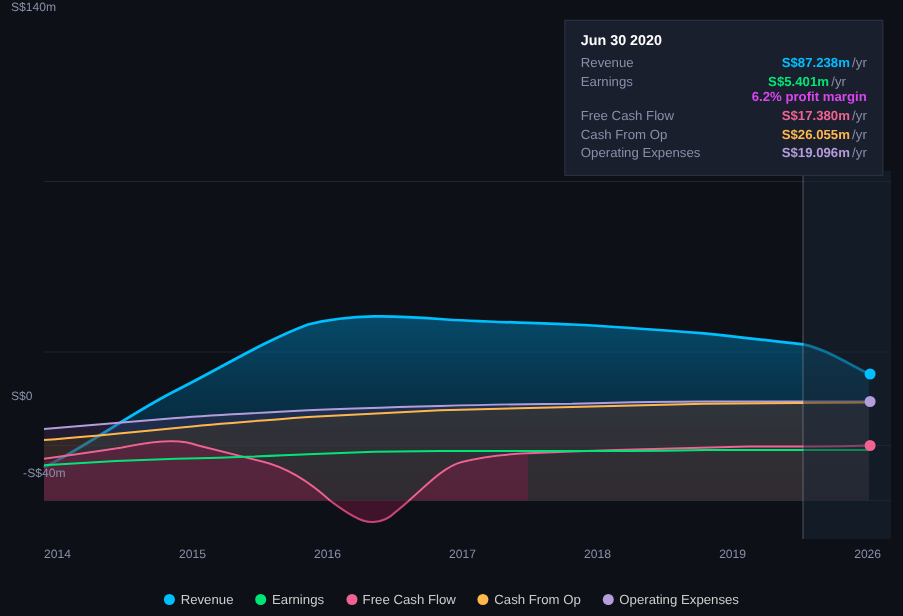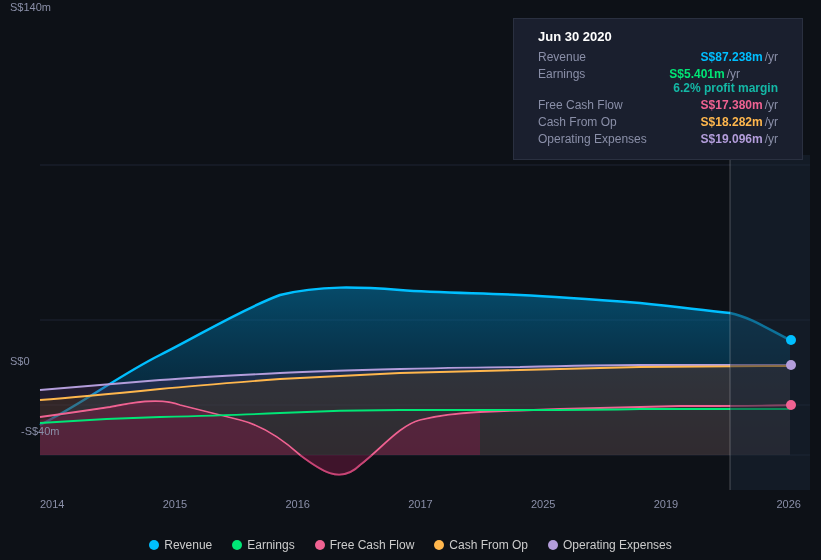--- a/index.html
+++ b/index.html
@@ -12,21 +12,21 @@
       position: relative;
     }
 
     
     .tooltip-box {
       position: absolute;
       top: 18px;
       right: 18px;
       background: #1a1f2e;
       border: 1px solid #2a3040;
-      padding: 10px 24px;
+      padding: 10px 14px;
       min-width: 290px;
       z-index: 10;
     }
     .tooltip-date {
       color: #ffffff;
       font-size: 13px;
       font-weight: bold;
       margin-bottom: 6px;
     }
     .tooltip-row {
@@ -49,35 +49,35 @@
       font-size: 12px;
       font-weight: normal;
       margin-left: 2px;
     }
     .color-blue { color: #00bfff; }
     .color-green { color: #00e676; }
     .color-purple { color: #b39ddb; }
     .color-orange { color: #ffb74d; }
     .color-pink { color: #f06292; }
     .profit-margin {
-      color: #14b8a6;
+      color: #d946ef;
       font-size: 12px;
       font-weight: bold;
       margin-left: 4px;
     }
     .tooltip-earnings-row {
       display: flex;
       justify-content: space-between;
       align-items: flex-start;
       margin-bottom: 3px;
     }
     .earnings-values {
       display: flex;
       flex-direction: column;
-      align-items: flex-start;
+      align-items: center;
     }
     .y-label {
       position: absolute;
       color: #8a8fa8;
       font-size: 11px;
     }
     .y-label-top {
       top: 1px;
       left: 10px;
     }
@@ -138,21 +138,21 @@
   <div class="tooltip-row">
     <span class="tooltip-label">Free Cash Flow</span>
     <span class="tooltip-value color-pink">
       <span>S$17.380m</span><span class="tooltip-unit">/yr</span>
     </span>
   </div>
 
   <div class="tooltip-row">
     <span class="tooltip-label">Cash From Op</span>
     <span class="tooltip-value color-orange">
-      <span>S$18.282m</span><span class="tooltip-unit">/yr</span>
+      <span>S$26.055m</span><span class="tooltip-unit">/yr</span>
     </span>
   </div>
 
   <div class="tooltip-row">
     <span class="tooltip-label">Operating Expenses</span>
     <span class="tooltip-value color-purple">
       <span>S$19.096m</span><span class="tooltip-unit">/yr</span>
     </span>
   </div>
 </div>
@@ -200,21 +200,21 @@
 
 <div class="y-label y-label-top">S$140m</div>
 <div class="y-label" style="position:absolute; top:355px; left:10px;">S$0</div>
 <div class="y-label" style="position:absolute; top:425px; left:21px;">-S$40m</div>
 
 <div style="position:absolute; bottom:50px; left:40px; right:0; display:flex; justify-content:space-between; padding-right:20px;align-items:flex-end;">
   <span class="x-label">2014</span>
   <span class="x-label">2015</span>
   <span class="x-label">2016</span>
   <span class="x-label">2017</span>
-  <span class="x-label">2025</span>
+  <span class="x-label">2018</span>
   <span class="x-label">2019</span>
   <span class="x-label">2026</span>
 </div>
 
 <div class="legend">
   <div class="legend-item">
     <div class="legend-dot" style="background:#00bfff;"></div>
     <span class="legend-text">Revenue</span>
   </div>
   <div class="legend-item">

